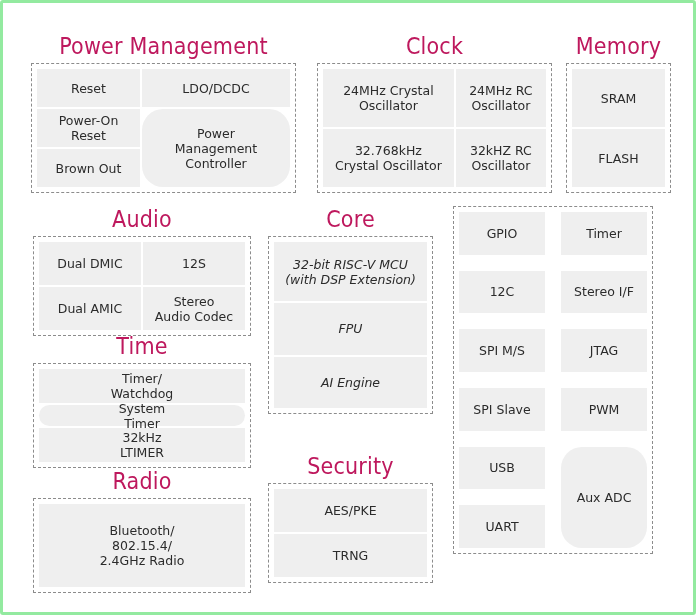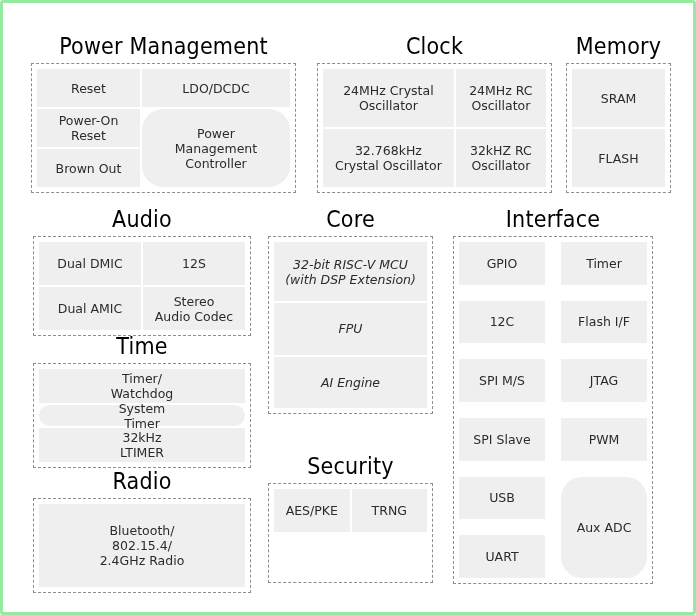--- a/index.html
+++ b/index.html
@@ -19,21 +19,21 @@
     border: 3px solid #93eaa0;
     border-radius: 3px;
     overflow: hidden;
   }
   .section {
     position: absolute;
     box-sizing: border-box;
   }
   .sec-title {
     text-align: center;
-    color: #000000;
+    color: #be185d;
     font-size: 23px;
     line-height: 26px;
     font-family: "DejaVu Sans Condensed", "Liberation Sans Narrow", "Liberation Sans", sans-serif;
     letter-spacing: 0.2px;
     white-space: nowrap;
     margin-bottom: 4px;
   }
   .sec-body {
     border: 1px dashed #8c8c8c;
     box-sizing: border-box;
@@ -83,21 +83,21 @@
   #sec-intf    { left: 450px; top: 203px; width: 200px; }
   #sec-intf    .sec-body { height: 348px; }
 
   .g-power  { grid-template-columns: 103px 1fr; grid-template-rows: 1fr 1fr 1fr; }
   .g-clock  { grid-template-columns: 1.45fr 1fr; grid-template-rows: 1fr 1fr; }
   .g-memory { grid-template-columns: 1fr;        grid-template-rows: 1fr 1fr; }
   .g-audio  { grid-template-columns: 1fr 1fr;    grid-template-rows: 1fr 1fr; }
   .g-time   { grid-template-columns: 1fr;    grid-template-rows: 1fr 1fr; }
   .g-radio  { grid-template-columns: 1fr;        grid-template-rows: 1fr; }
   .g-core   { grid-template-columns: 1fr;        grid-template-rows: 1.15fr 1fr 1fr; }
-  .g-sec    { grid-template-columns: 1fr 1fr;        grid-template-rows: 1fr 1fr; }
+  .g-sec    { grid-template-columns: 1fr;        grid-template-rows: 1fr 1fr; }
   .g-intf   { grid-template-columns: 1fr 1fr;    grid-template-rows: repeat(6, 1fr); gap: 16px; }
 
   .span2row { grid-row: span 2; border-radius: 21px; }
 </style>
 </head>
 <body>
 
 <div id="chip">
 
   <div class="section" id="sec-power">
@@ -196,27 +196,26 @@
     <div class="sec-title">Security</div>
     <div class="sec-body">
       <div class="grid g-sec">
         <div class="cell">AES/PKE</div>
         <div class="cell">TRNG</div>
       </div>
     </div>
   </div>
 
   <div class="section" id="sec-intf">
-    <div class="sec-title">Interface</div>
     <div class="sec-body">
       <div class="grid g-intf">
         <div class="cell">GPIO</div>
         <div class="cell">Timer</div>
         <div class="cell">12C</div>
-        <div class="cell">Flash I/F</div>
+        <div class="cell">Stereo I/F</div>
         <div class="cell">SPI M/S</div>
         <div class="cell">JTAG</div>
         <div class="cell">SPI Slave</div>
         <div class="cell">PWM</div>
         <div class="cell">USB</div>
         <div class="cell span2row">Aux ADC</div>
         <div class="cell">UART</div>
       </div>
     </div>
   </div>

